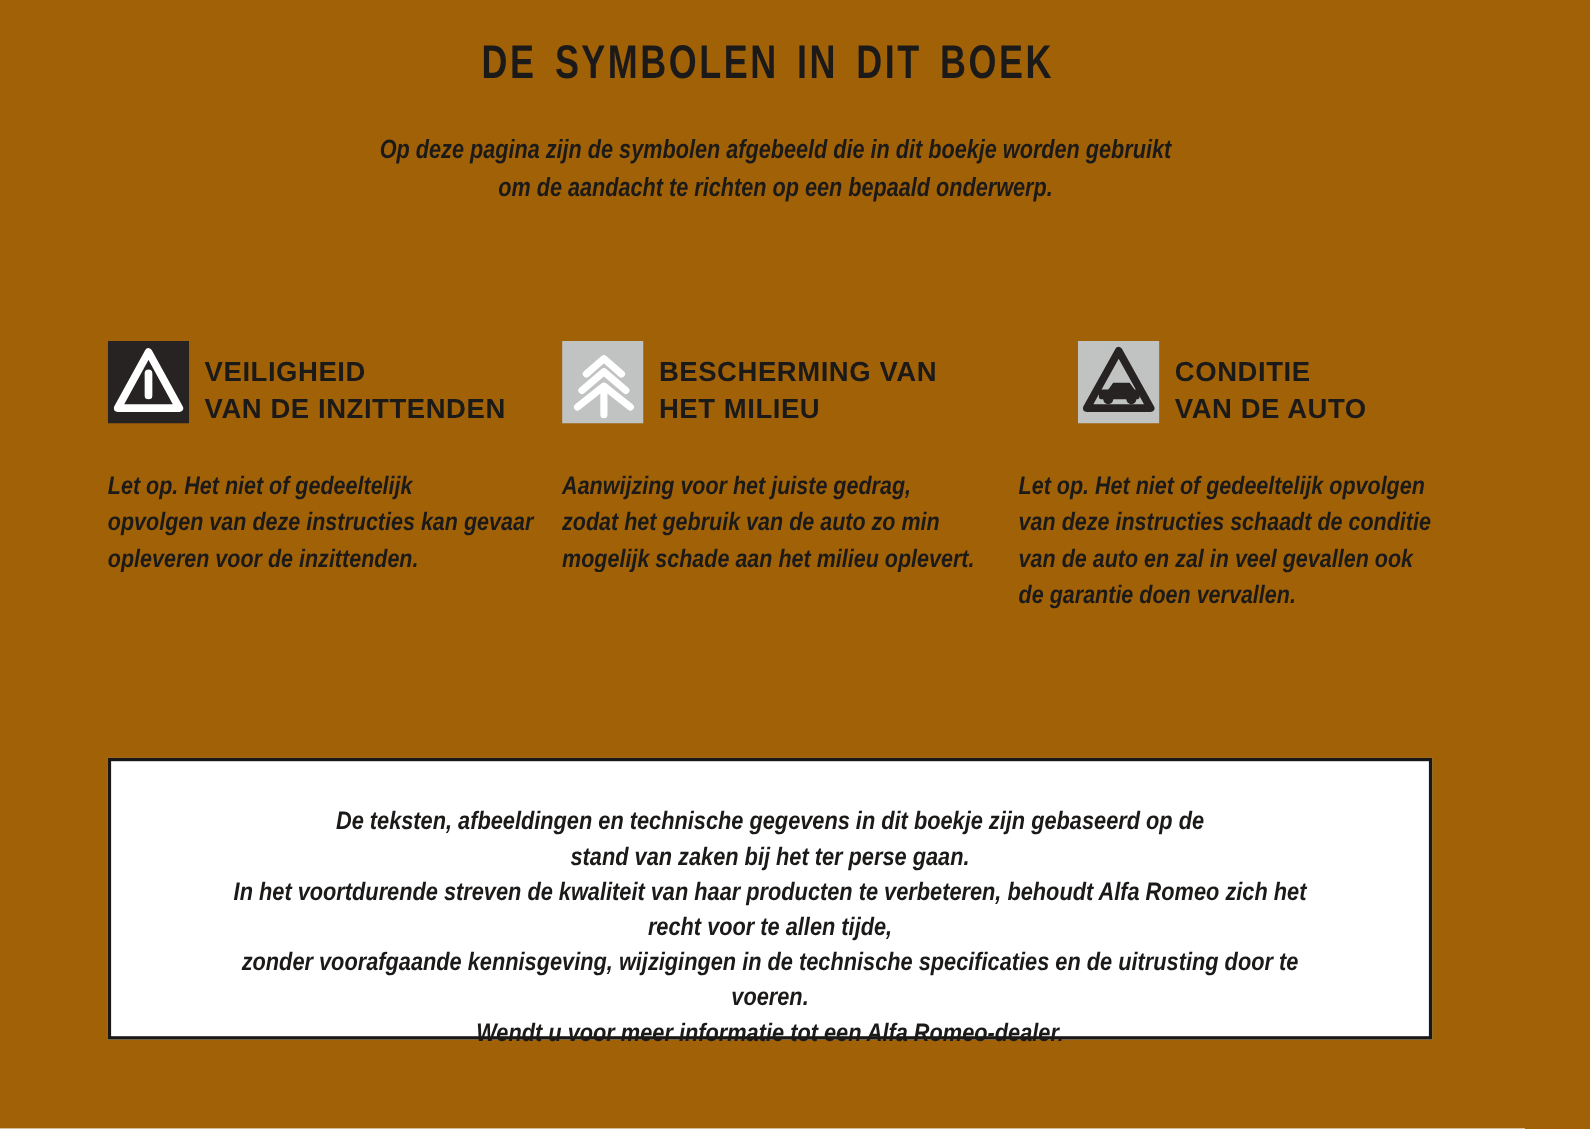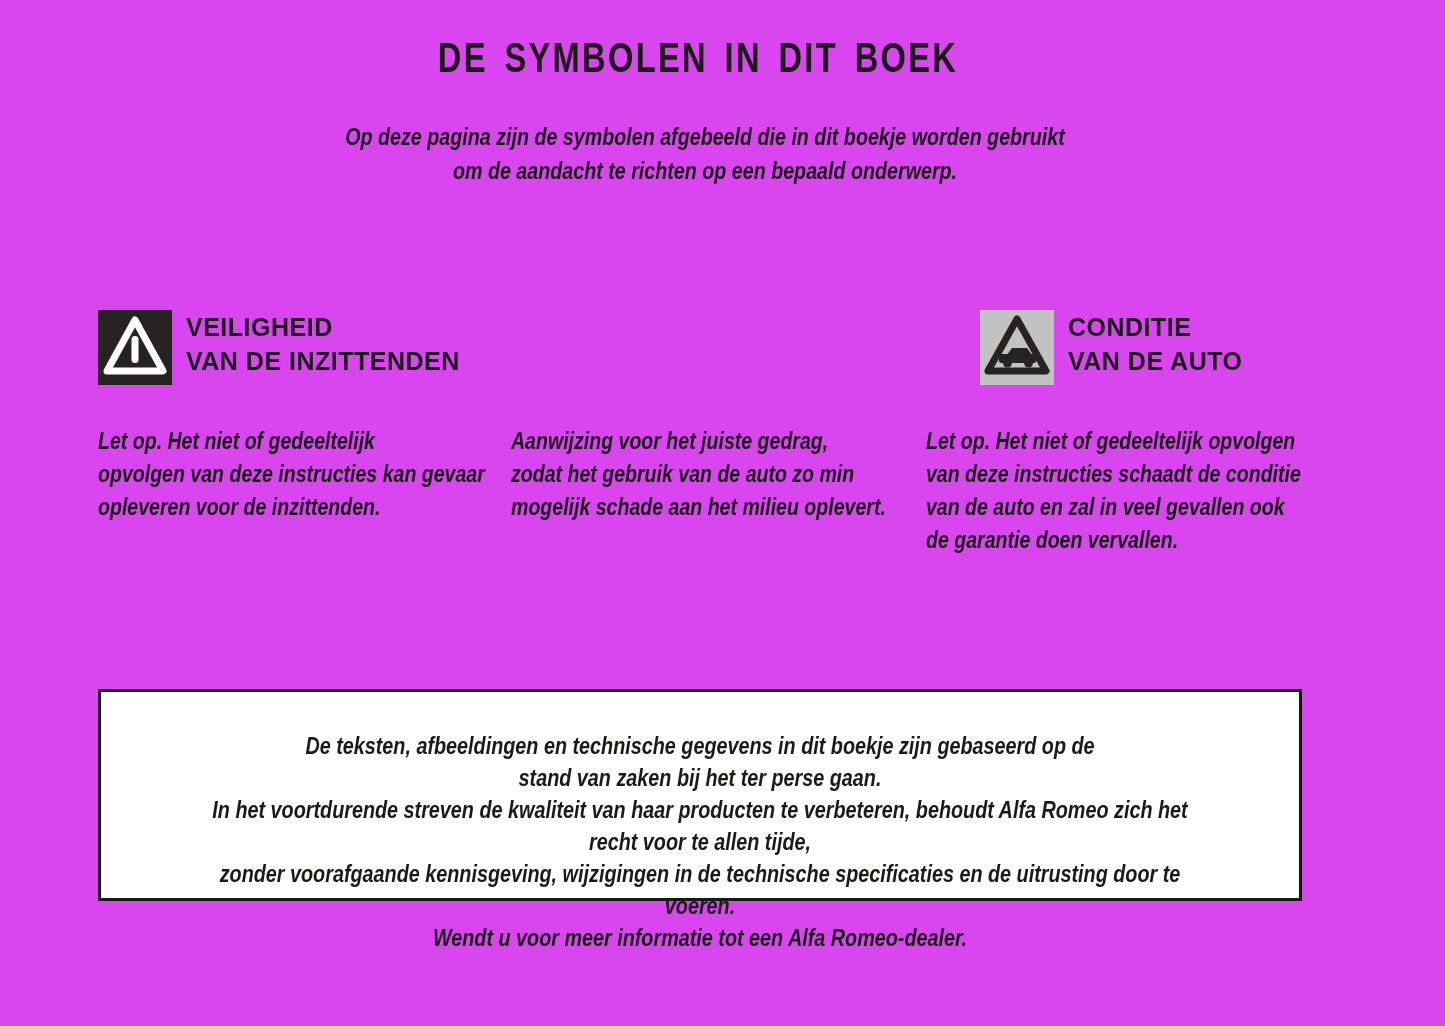--- a/index.html
+++ b/index.html
@@ -3,21 +3,21 @@
 <meta charset="utf-8">
 <style>
   * { margin: 0; padding: 0; box-sizing: border-box; }
   html, body { background: #ffffff; }
   body { font-family: "Liberation Sans", sans-serif; color: #1c1a19; }
 
   .page {
     position: relative;
     width: 1445px;
     height: 1026px;
-    background: #d946ef;
+    background: #a16207;
     overflow: hidden;
   }
 
   .page-title {
     position: absolute;
     top: 33px;
     left: 0;
     width: 1396px;            
     text-align: center;
     font-size: 43px;
@@ -43,21 +43,21 @@
     white-space: pre-line;
     transform: scaleX(0.82);
     transform-origin: center top;
   }
 
   .symbol-col { position: absolute; top: 310px; width: 400px; }
   .col-1 { left: 98px; }
   .col-2 { left: 511px; }
   .col-3 { left: 980px; }
 
-  .symbol-row { display: flex; }
+  .symbol-row { display: flex; align-items: flex-end; }
   .symbol-icon { flex: 0 0 auto; width: 74px; height: 75px; display: block; }
   .symbol-icon svg { display: block; }
 
   .symbol-label {
     margin-left: 14px;
     margin-bottom: -4px;
     font-size: 25px;
     line-height: 34px;
     font-weight: bold;
     letter-spacing: 0.5px;
@@ -78,21 +78,21 @@
   }
   .desc-1 { left: 98px; }
   .desc-2 { left: 511px; }
   .desc-3 { left: 926px; }
 
   .notice-box {
     position: absolute;
     left: 98px;
     top: 689px;
     width: 1204px;
-    height: 212px;
+    height: 256px;
     border: 3px solid #1a1817;
     background: #ffffff;
   }
 
   .notice-text {
     position: absolute;
     top: 38px;
     left: 0;
     width: 1198px;
     text-align: center;
@@ -122,20 +122,37 @@
           <rect x="0" y="0" width="74" height="75" fill="#272322"></rect>
           <path d="M37 10 L65 61 L9 61 Z" fill="none" stroke="#ffffff" stroke-width="7" stroke-linejoin="round"></path>
           <rect x="33.5" y="26" width="7" height="27" rx="3.5" fill="#ffffff"></rect>
         </svg>
       </span>
       <span class="symbol-label">VEILIGHEID
 VAN DE INZITTENDEN</span>
     </div>
   </section>
 
+  <section class="symbol-col col-2">
+    <div class="symbol-row">
+      <span class="symbol-icon">
+        <svg width="74" height="75" viewBox="0 0 74 75" xmlns="http://www.w3.org/2000/svg">
+          <rect x="0" y="0" width="74" height="75" fill="#c1c2c2"></rect>
+          <g fill="none" stroke="#ffffff" stroke-width="6.5" stroke-linecap="round" stroke-linejoin="round">
+            <path d="M22 30 L38 16 L54 30"></path>
+            <path d="M18 45 L38 28 L58 45"></path>
+            <path d="M14 60 L38 41 L62 60"></path>
+            <path d="M38 47 L38 67"></path>
+          </g>
+        </svg>
+      </span>
+      <span class="symbol-label">BESCHERMING VAN
+HET MILIEU</span>
+    </div>
+  </section>
 
   <section class="symbol-col col-3">
     <div class="symbol-row">
       <span class="symbol-icon">
         <svg width="74" height="75" viewBox="0 0 74 75" xmlns="http://www.w3.org/2000/svg">
           <rect x="0" y="0" width="74" height="75" fill="#c1c2c2"></rect>
           <path d="M37 9 L66 61 L8 61 Z" fill="none" stroke="#272322" stroke-width="7" stroke-linejoin="round"></path>
           <g fill="#272322">
             <path d="M27 45 L32 38 L47 38 L52 45 Z"></path>
             <rect x="19" y="44" width="37" height="9" rx="2"></rect>

